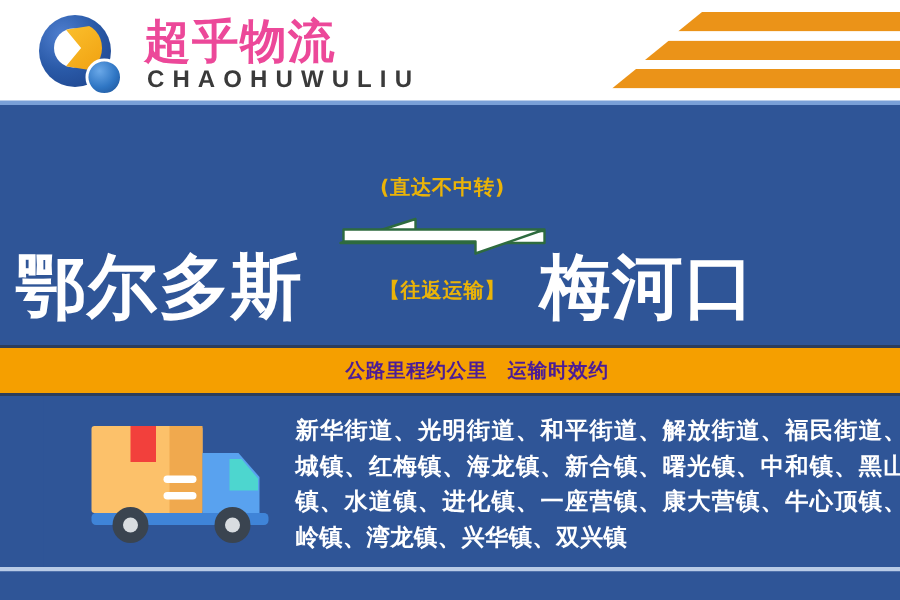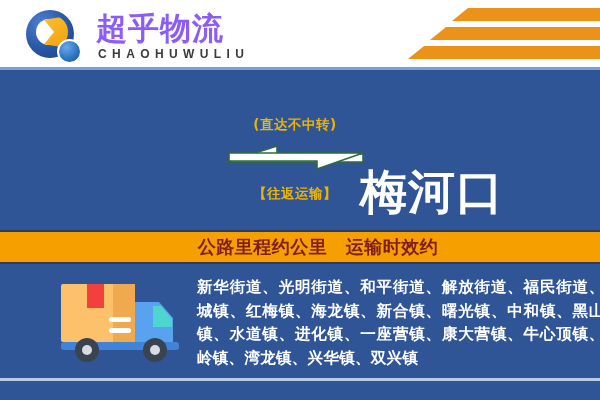--- a/index.html
+++ b/index.html
@@ -68,27 +68,27 @@
     background: radial-gradient(circle at 35% 30%, #6aa8e8 0%, #2f76c4 55%, #1c4f92 100%);
     border: 2px solid #ffffff;
   }
   .logo-text {
     margin-left: 12px;
   }
   .logo-cn {
     font-family: "DejaVu Sans", "Liberation Sans", sans-serif;
     font-size: 31px;
     font-weight: bold;
-    color: #8b5cf6;
+    color: #ec4899;
     letter-spacing: 1px;
     line-height: 34px;
   }
   .logo-en {
     font-family: "Liberation Sans", sans-serif;
-    font-size: 12px;
+    font-size: 16px;
     font-weight: bold;
     color: #3a3a3a;
     letter-spacing: 5.4px;
     line-height: 14px;
     margin-top: 2px;
     margin-left: 2px;
   }
 
   .stripes {
     position: absolute;
@@ -169,23 +169,23 @@
     position: absolute;
     left: 0; top: 232px;
     width: 600px; height: 30px;
     background: #f59f00;
     display: flex;
     align-items: center;
     justify-content: center;
   }
   .infobar-text {
     font-family: Liberation Sans, sans-serif;
-    font-size: 18px;
-    font-weight: bold;
-    color: #7f1d1d;
+    font-size: 13px;
+    font-weight: bold;
+    color: #4c1d95;
     letter-spacing: 0.5px;
     white-space: pre;
     padding-left: 36px;
   }
   .bar-bot-line {
     position: absolute;
     left: 0; top: 262px;
     width: 600px; height: 2px;
     background: #2a2a2a;
     opacity: 0.55;
@@ -253,20 +253,21 @@
     <div class="stripes">
       <div class="stripe s1"></div>
       <div class="stripe s2"></div>
       <div class="stripe s3"></div>
     </div>
 
     <div class="header-rule"></div>
   </div>
 
   <div class="route">
+    <div class="city origin">鄂尔多斯</div>
 
     <div class="mid">
       <div class="mid-top">(直达不中转)</div>
 
       <div class="arrow-box">
         <svg class="arrow-svg" width="140" height="34" viewBox="0 0 140 34">
           <g stroke="#2e6b3f" stroke-width="1.6" stroke-linejoin="round">
             <polygon points="2,22 52,6 52,14 138,14 138,22" fill="#ffffff"></polygon>
             <polygon points="138,13 92,29 92,21 4,21 4,13" fill="#ffffff"></polygon>
           </g>

